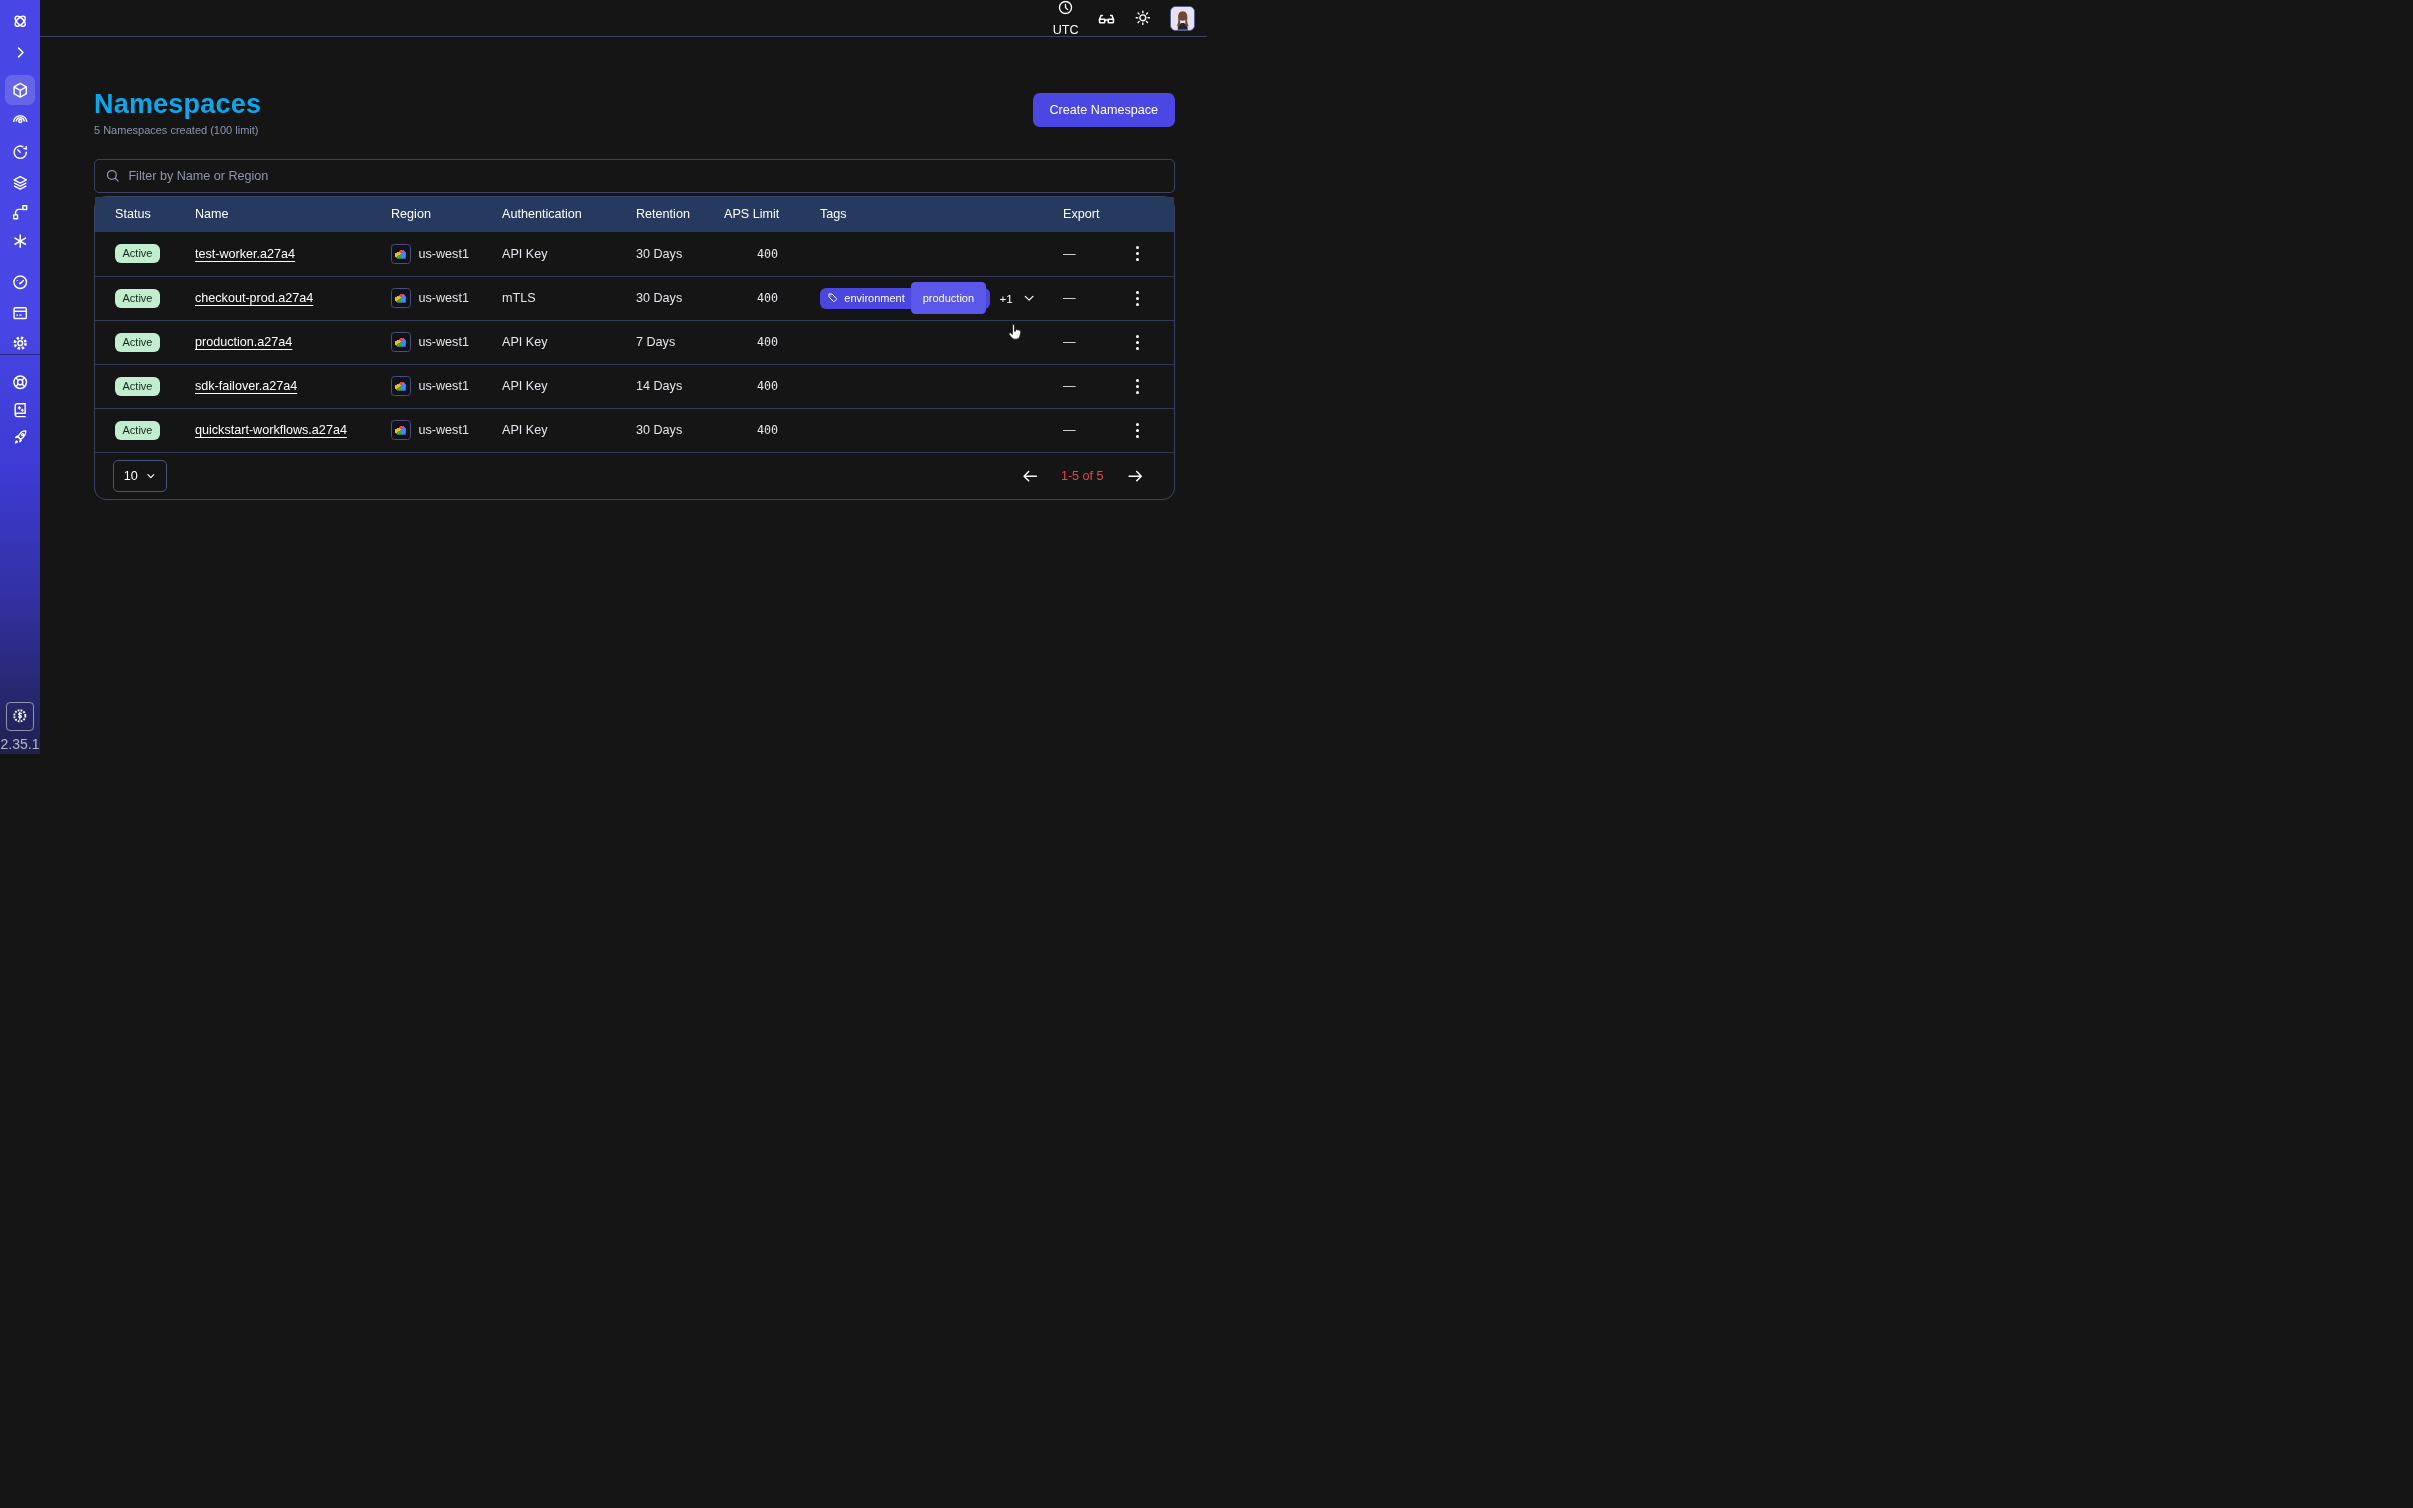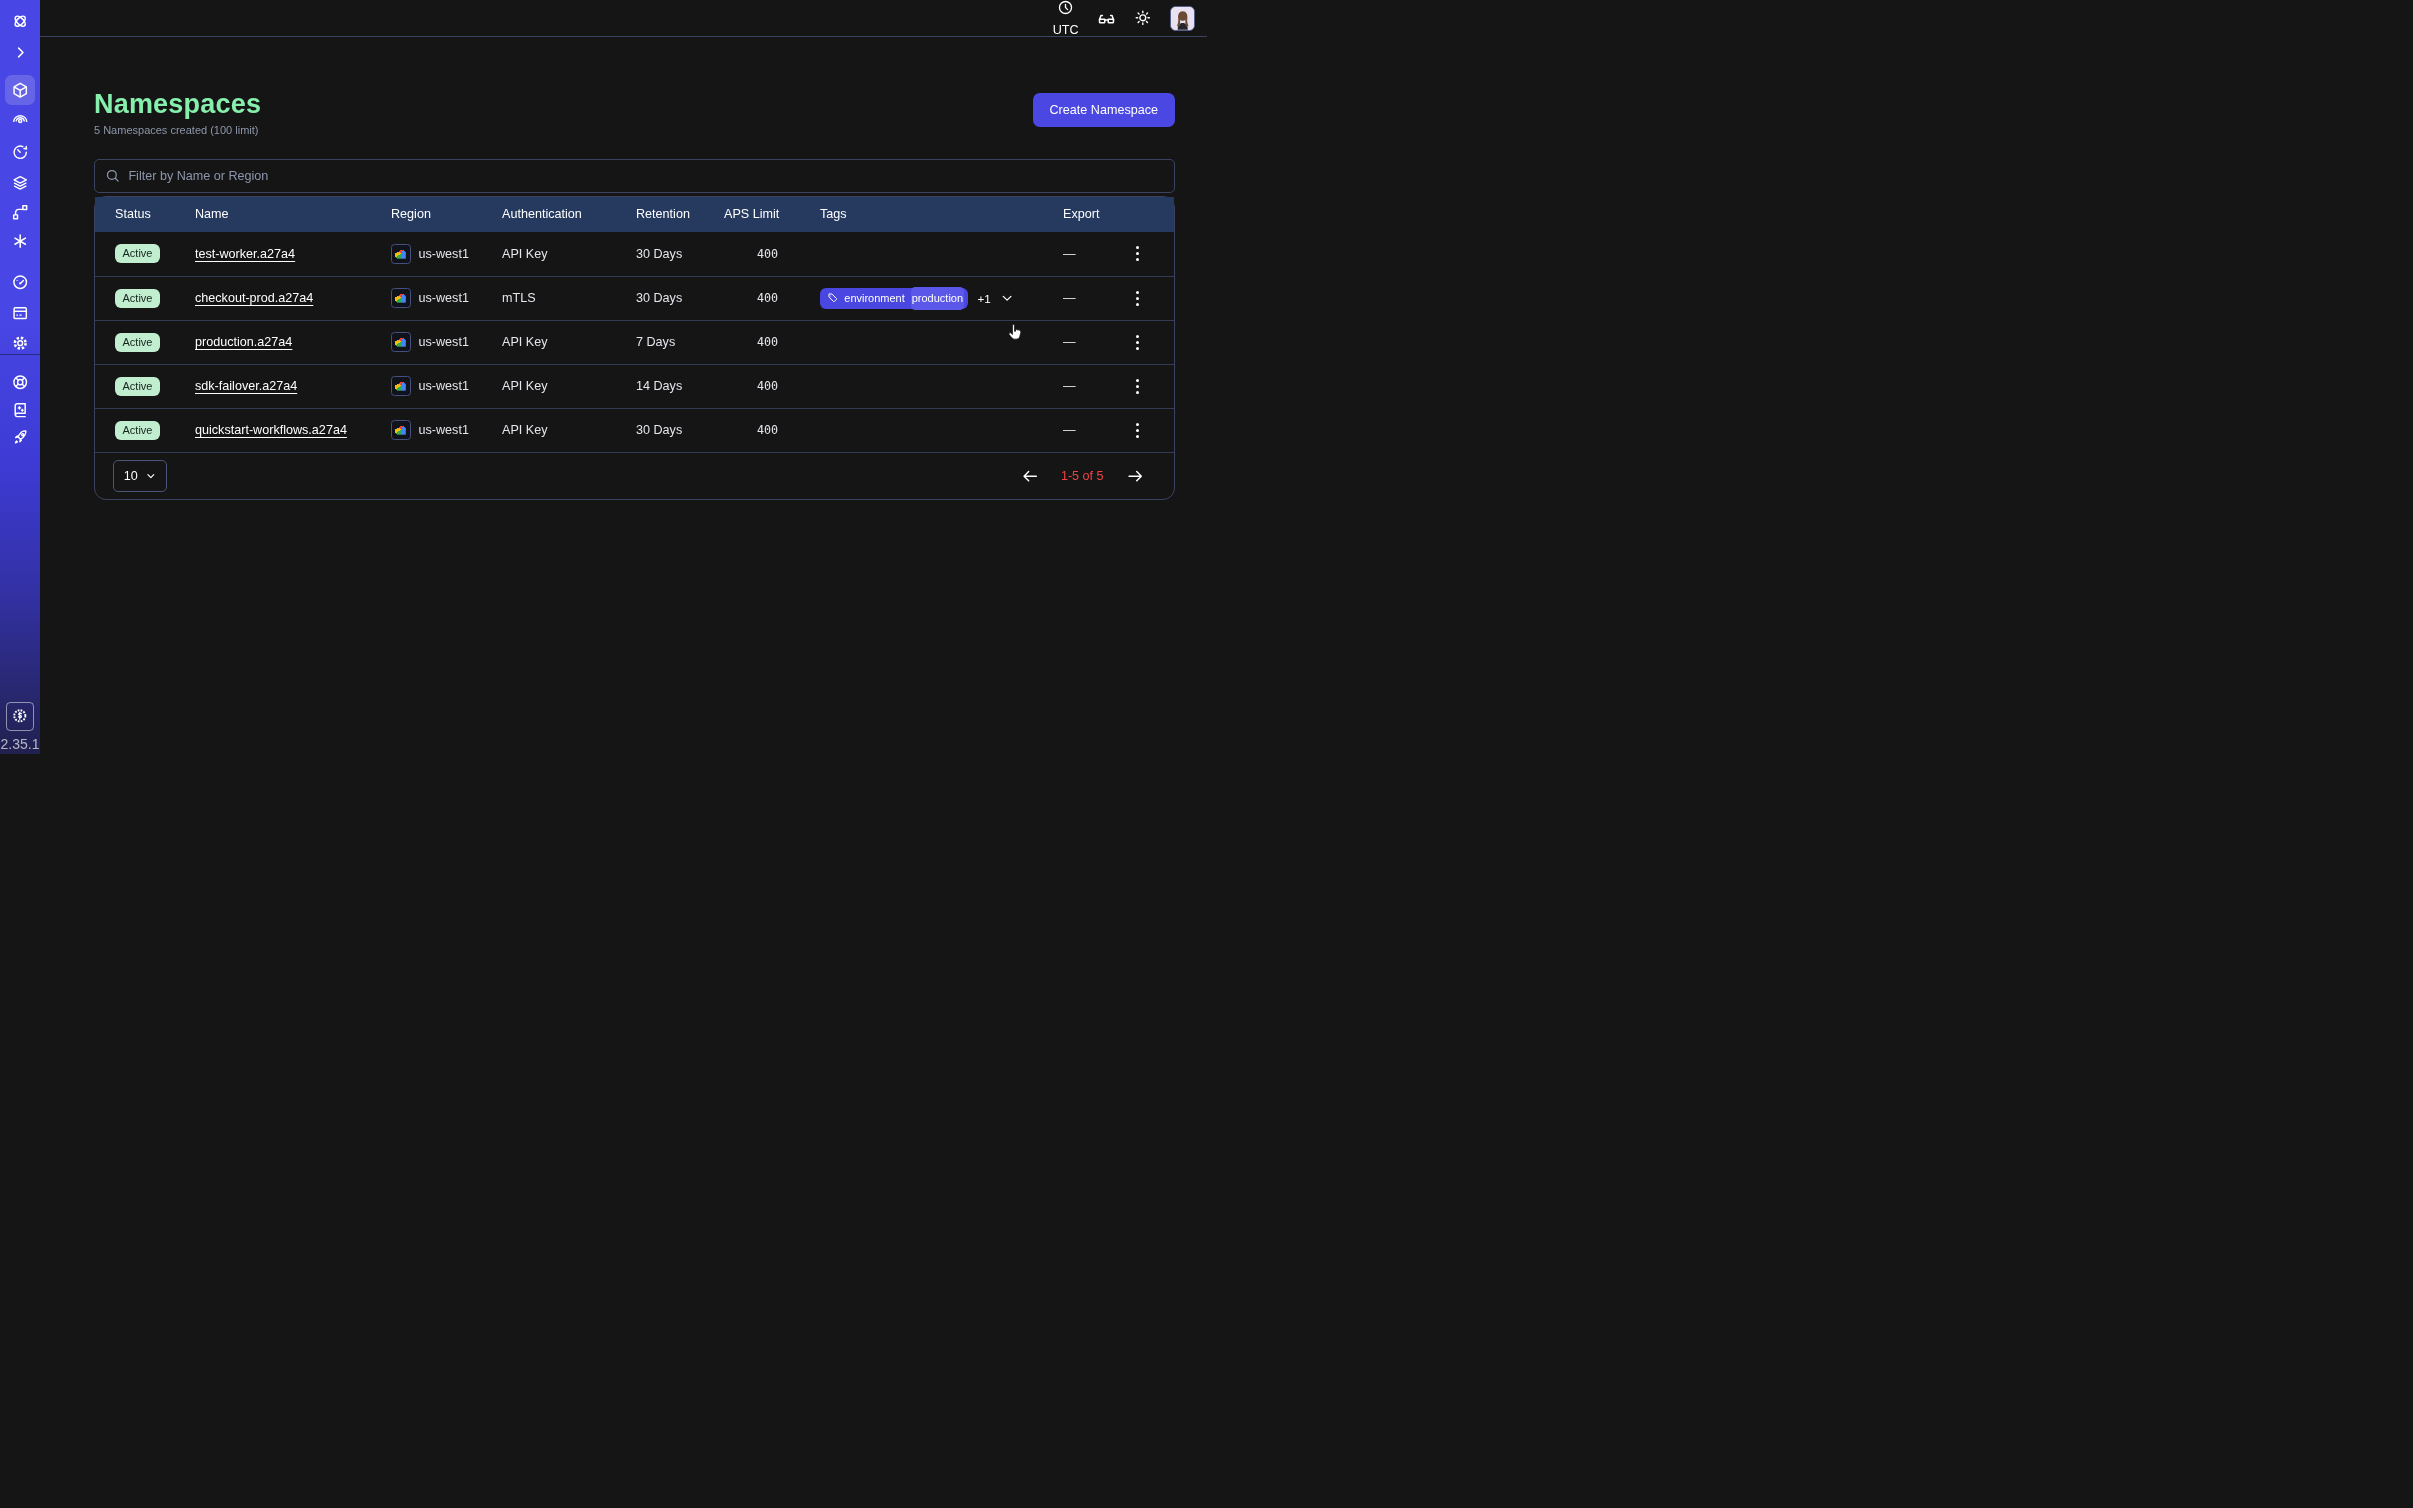--- a/index.html
+++ b/index.html
@@ -26,21 +26,21 @@
 
   
   .topbar{position:absolute;left:40px;top:0;right:0;height:37px;background:var(--page-bg);border-bottom:0.8px solid var(--border);display:flex;align-items:center;justify-content:flex-end;gap:18.4px;padding-right:11.7px;z-index:4;}
   .tz{display:flex;align-items:center;gap:6.7px;color:#fff;font-size:12.6px;cursor:pointer;flex-direction:column;}
   .icon-btn{display:flex;align-items:center;justify-content:center;color:#fff;cursor:pointer;}
   .avatar{width:25px;height:25px;border-radius:5.9px;border:0.8px solid #55608a;overflow:hidden;background:#e8e1f2;cursor:pointer;}
 
   
   .main{position:absolute;left:40px;top:38px;right:0;bottom:0;padding:0 32px 0 54px;}
   .page-head{display:flex;justify-content:space-between;align-items:flex-start;margin-top:50px;}
-  .page-title{font-size:27px;font-weight:600;color:#86efac;letter-spacing:0.2px;line-height:32px;}
+  .page-title{font-size:27px;font-weight:600;color:#0ea5e9;letter-spacing:0.2px;line-height:32px;}
   .page-sub{font-size:11px;color:var(--muted);margin-top:4.2px;}
   .create-btn{margin-top:5px;background:var(--accent);color:#fff;border:none;border-radius:6.7px;height:34px;padding:0 17px;font-size:12.6px;font-weight:500;font-family:inherit;cursor:pointer;}
 
   .filter{margin-top:22.6px;height:34px;border:0.8px solid var(--border);border-radius:5px;display:flex;align-items:center;gap:8.4px;padding:0 10px;color:var(--muted);}
   .filter input{flex:1;background:transparent;border:none;outline:none;color:var(--text);font-size:12.6px;font-family:inherit;}
   .filter input::placeholder{color:var(--muted);}
 
   
   .table{margin-top:3px;border:0.8px solid var(--border);border-radius:12px;}
   .tgrid{display:grid;grid-template-columns:80px 196px 111px 134px 88px 54px 285px 1fr 47px;align-items:center;padding-left:20px;}
@@ -52,21 +52,21 @@
   .badge{display:inline-block;background:var(--badge-bg);color:var(--badge-text);font-size:11px;font-weight:500;border-radius:5.9px;padding:3.4px 7.5px;line-height:12.6px;}
   .ns-link{color:#fff;text-decoration:underline;text-underline-offset:3.4px;text-decoration-thickness:0.8px;cursor:pointer;font-size:12.6px;}
   .region-cell{display:flex;align-items:center;gap:7.5px;}
   .gcp-box{width:20px;height:20px;border:0.8px solid #46507a;border-radius:3.4px;background:#10131c;display:flex;align-items:center;justify-content:center;}
   .gcp{width:13.4px;height:10px;
     background:conic-gradient(from -50deg at 50% 44%,#ea4335 0 22%,#4285f4 0 62%,#34a853 0 78%,#fbbc05 0 100%);
     -webkit-mask:radial-gradient(circle 3px at 3.7px 6.4px,#000 98%,transparent),radial-gradient(circle 3.7px at 8px 4.5px,#000 98%,transparent),linear-gradient(#000,#000) 2.5px 5.9px/8.8px 3.7px no-repeat;-webkit-mask-repeat:no-repeat;
     mask:radial-gradient(circle 3px at 3.7px 6.4px,#000 98%,transparent),radial-gradient(circle 3.7px at 8px 4.5px,#000 98%,transparent),linear-gradient(#000,#000) 2.5px 5.9px/8.8px 3.7px no-repeat;mask-repeat:no-repeat;}
   .tags-cell{padding-left:42px;display:flex;align-items:center;gap:9.2px;}
   .tag-chip{display:flex;align-items:center;gap:5.9px;background:var(--chip);border-radius:5.9px;height:21px;padding:0 4.2px 0 6.7px;color:#fff;font-size:11px;cursor:pointer;}
-  .tag-pill{background:var(--chip-pill);border-radius:4.2px;height:23px;display:flex;align-items:center;padding:0 1px;font-size:11px;}
+  .tag-pill{background:var(--chip-pill);border-radius:4.2px;height:32px;display:flex;align-items:center;padding:0 12px;font-size:11px;}
   .tag-more{color:#fff;font-size:11.7px;}
   .kebab{display:flex;flex-direction:column;align-items:center;gap:2.9px;cursor:pointer;width:20px;padding:4.2px 0;background:none;border:none;}
   .kebab i{width:3px;height:3px;border-radius:50%;background:#fff;display:block;}
 
   
   .tfoot{height:47px;border-top:0.8px solid var(--border-soft);display:flex;align-items:center;justify-content:space-between;padding:0 30px 0 18.4px;}
   .page-size{width:54px;height:32px;border:0.8px solid #4a5578;border-radius:5px;display:flex;align-items:center;justify-content:center;gap:7.5px;color:#fff;font-size:12.6px;cursor:pointer;background:transparent;font-family:inherit;}
   .pager{display:flex;align-items:center;gap:22px;color:#ef4444;font-size:12.6px;}
   .pager .icon-btn{color:#fff;}
 

